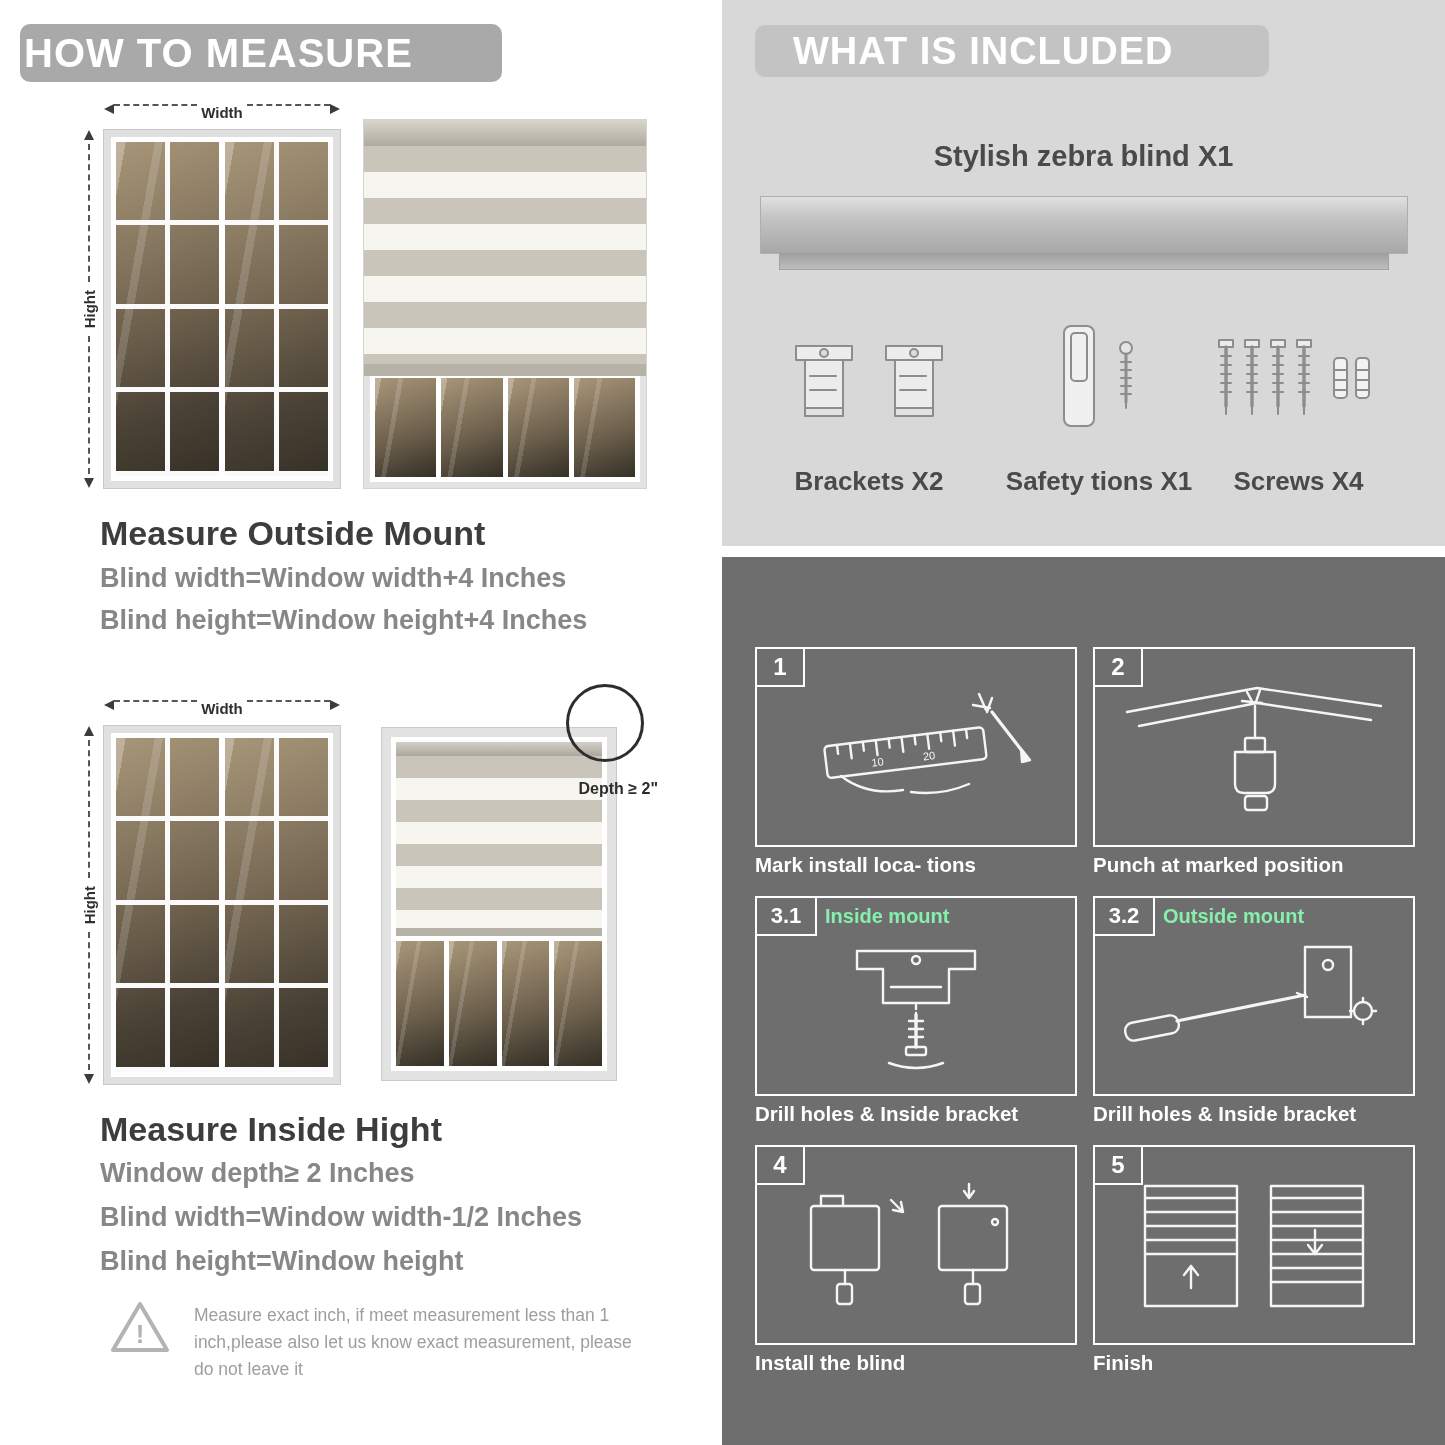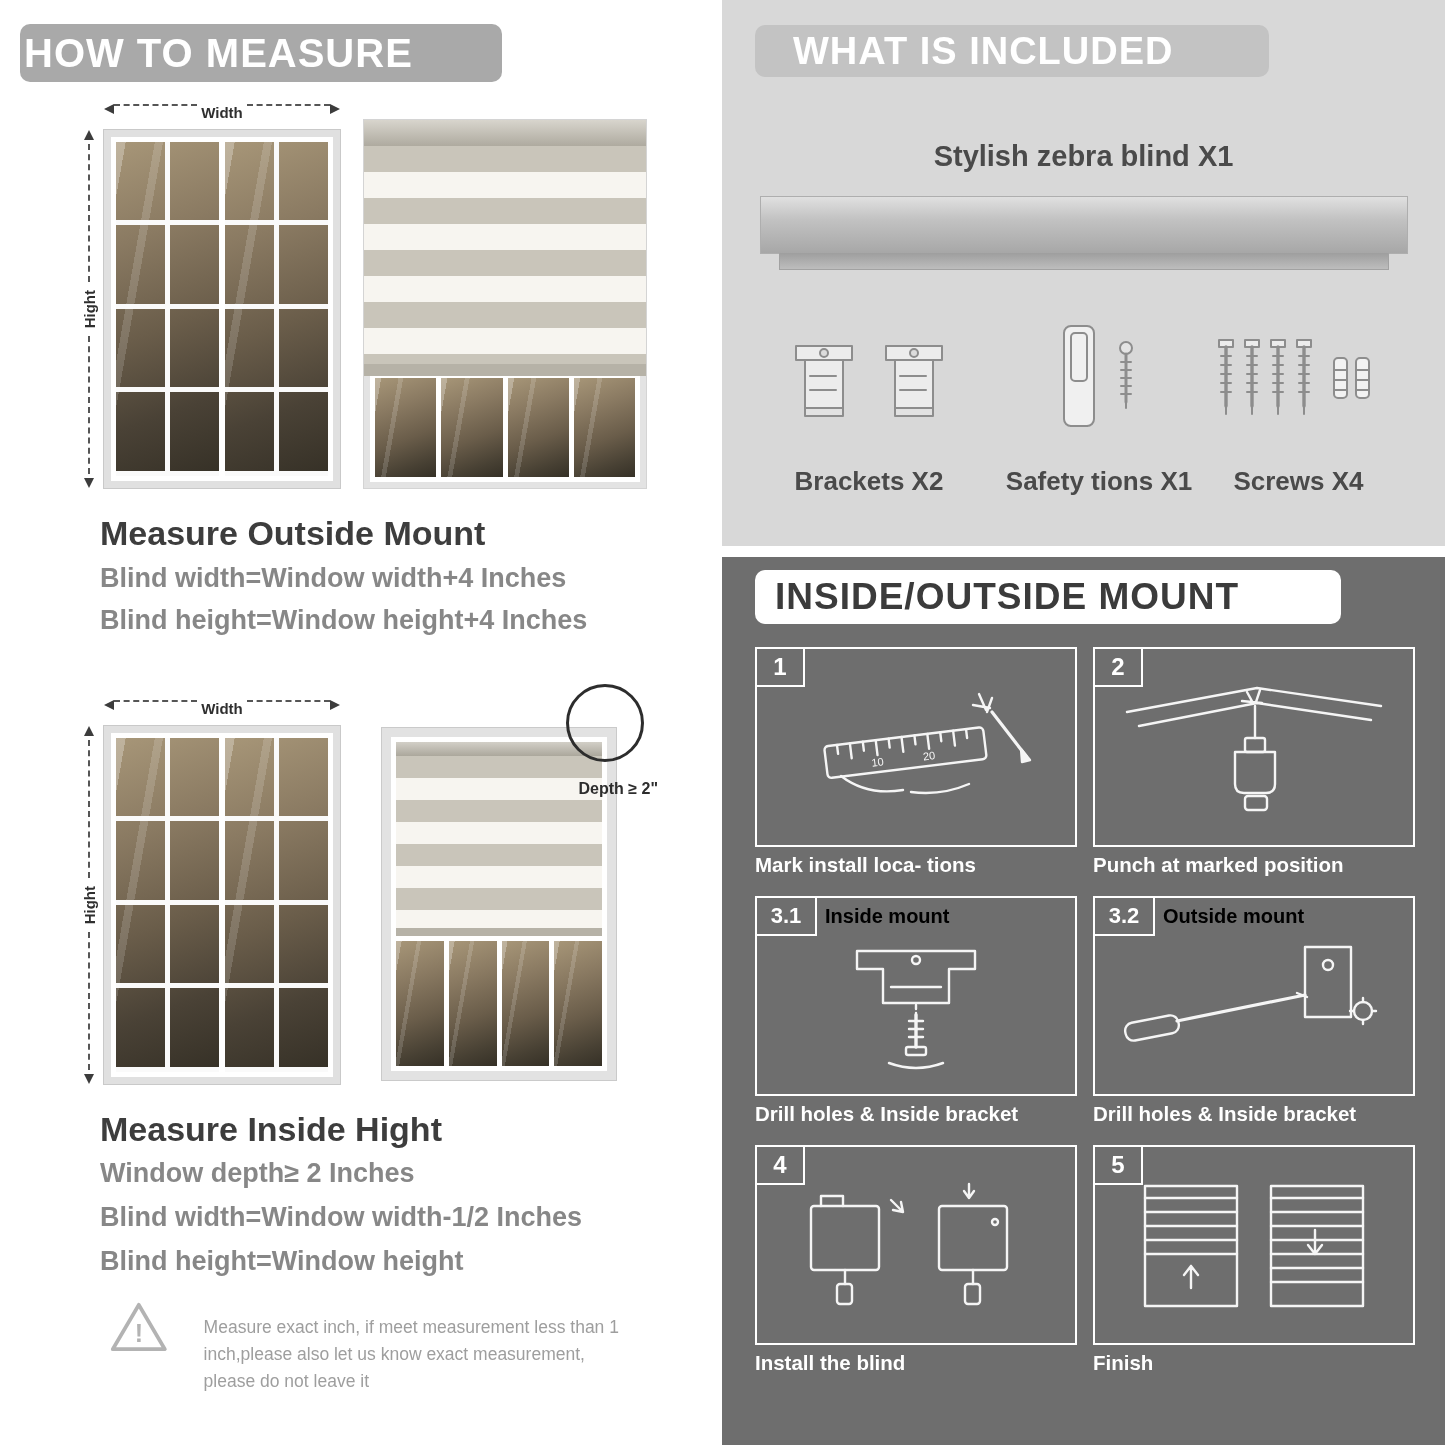--- a/index.html
+++ b/index.html
@@ -65,38 +65,38 @@
   .iw-stripes{flex:1;background:repeating-linear-gradient(180deg,#c9c5ba 0 22px,#f7f5f0 22px 44px);}
   .iw-rail{height:8px;background:#b6b2a7;}
   .iw-panes{flex:1;margin-top:5px;display:flex;gap:5px;}
   .depth-circle{position:absolute;top:-44px;right:-28px;width:72px;height:72px;border:3px solid #2d2d2d;border-radius:50%;}
   .depth-label{position:absolute;top:52px;right:-42px;font-size:16px;font-weight:bold;color:#2d2d2d;white-space:nowrap;}
 
   
   .mount-title{font-size:34px;font-weight:bold;color:#3d3d3d;white-space:nowrap;}
   .formula{font-size:27px;font-weight:bold;color:#878787;white-space:nowrap;}
   .note-wrap{display:flex;gap:18px;align-items:flex-start;width:540px;}
-  .note-text{font-size:17.5px;line-height:1.55;color:#9e9e9e;width:445px;margin:16px;}
+  .note-text{font-size:17.5px;line-height:1.55;color:#9e9e9e;width:445px;margin:4px;}
 
   
   .included-section{left:722px;top:0;width:723px;height:546px;background:#d8d8d8;}
   .product-title{top:140px;left:0;width:100%;text-align:center;font-size:29px;font-weight:bold;color:#4a4a4a;}
   .rail-bar{left:38px;top:196px;width:646px;height:56px;background:linear-gradient(180deg,#e0e0e0 0%,#c2c2c2 40%,#a7a7a7 100%);border:1px solid #aeaeae;}
   .rail-lip{position:absolute;left:18px;right:18px;top:100%;height:16px;background:linear-gradient(180deg,#9e9e9e,#bdbdbd);border:1px solid #a2a2a2;border-top:none;}
   .part-label{font-size:26px;font-weight:bold;color:#4a4a4a;text-align:center;position:absolute;top:466px;white-space:nowrap;}
   .parts-svg{stroke:#8d8d8d;fill:none;stroke-width:2;stroke-linecap:round;stroke-linejoin:round;}
 
   
   .mount-section{left:722px;top:557px;width:723px;height:888px;background:#6e6e6e;}
   .steps-grid{left:33px;top:90px;display:grid;grid-template-columns:322px 322px;column-gap:16px;row-gap:17px;}
   .step-box{height:196px;border:2px solid #ffffff;position:relative;}
   .step-num{position:absolute;top:0;left:0;width:46px;height:36px;border-right:2px solid #fff;border-bottom:2px solid #fff;
     color:#fff;font-size:24px;font-weight:bold;display:flex;align-items:center;justify-content:center;}
   .step-num.wide{width:58px;font-size:22px;}
-  .step-sublabel{position:absolute;top:7px;left:68px;color:#000000;font-size:20px;font-weight:bold;}
+  .step-sublabel{position:absolute;top:7px;left:68px;color:#86efac;font-size:20px;font-weight:bold;}
   .step-art{position:absolute;inset:0;display:flex;align-items:center;justify-content:center;}
   .step-art svg{stroke:#f5f5f5;fill:none;stroke-width:2.4;stroke-linecap:round;stroke-linejoin:round;}
   .step-caption{margin-top:6px;color:#ffffff;font-size:20.5px;font-weight:bold;min-height:26px;white-space:nowrap;}
 </style>
 </head>
 <body>
 
 <div class="abs banner howto-banner">HOW TO MEASURE</div>
 
 <div class="win-block" style="left:78px;top:104px">
@@ -250,21 +250,20 @@
     <use href="#anchor" x="124" y="28"></use>
     <use href="#anchor" x="146" y="28"></use>
   </svg>
 
   <div class="part-label" style="left:62px;width:170px">Brackets X2</div>
   <div class="part-label" style="left:262px;width:230px">Safety tions X1</div>
   <div class="part-label" style="left:494px;width:165px">Screws X4</div>
 </div>
 
 <div class="abs mount-section">
-  <div class="abs banner mount-banner">INSIDE/OUTSIDE MOUNT</div>
 
   <div class="abs steps-grid">
 
     <div class="step-cell">
       <div class="step-box">
         <div class="step-num">1</div>
         <div class="step-art">
           <svg width="290" height="150" viewBox="0 0 290 150">
             <g transform="rotate(-7 140 85)">
               <rect x="55" y="64" width="160" height="32" rx="4"></rect>

